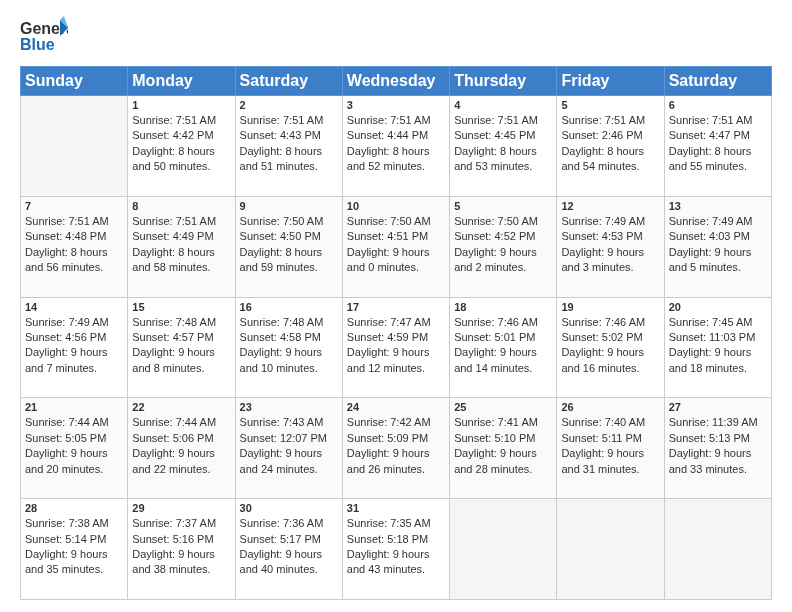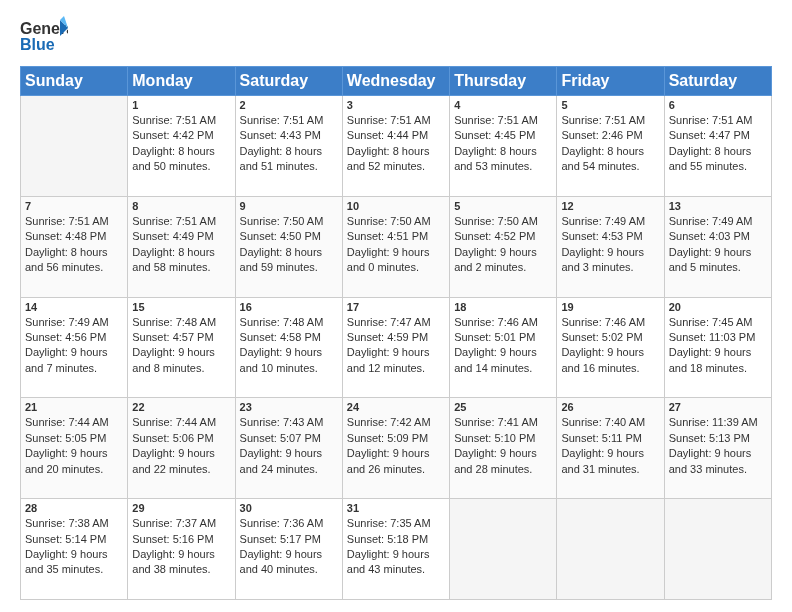--- a/index.html
+++ b/index.html
@@ -299,21 +299,21 @@
         <div class="cell-text">
           <span>Sunrise: 7:44 AM</span><br>
           <span>Sunset: 5:06 PM</span><br>
           <span>Daylight: 9 hours and 22 minutes.</span>
         </div>
       </td>
           <td>
         <span class="day-number">23</span>
         <div class="cell-text">
           <span>Sunrise: 7:43 AM</span><br>
-          <span>Sunset: 5:07 PM</span><br>
+          <span>Sunset: 12:07 PM</span><br>
           <span>Daylight: 9 hours and 24 minutes.</span>
         </div>
       </td>
           <td>
         <span class="day-number">24</span>
         <div class="cell-text">
           <span>Sunrise: 7:42 AM</span><br>
           <span>Sunset: 5:09 PM</span><br>
           <span>Daylight: 9 hours and 26 minutes.</span>
         </div>

